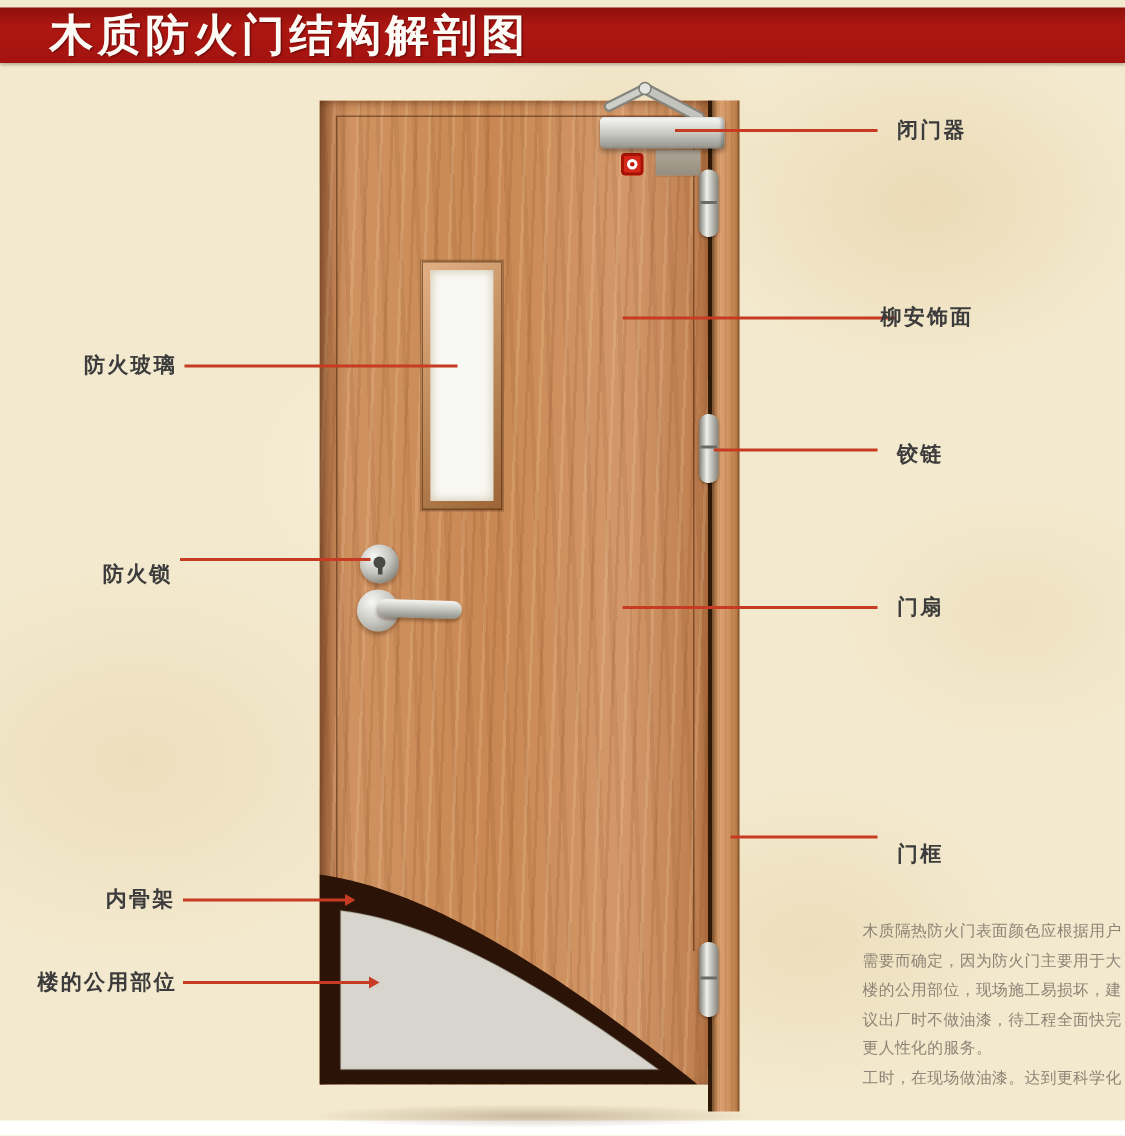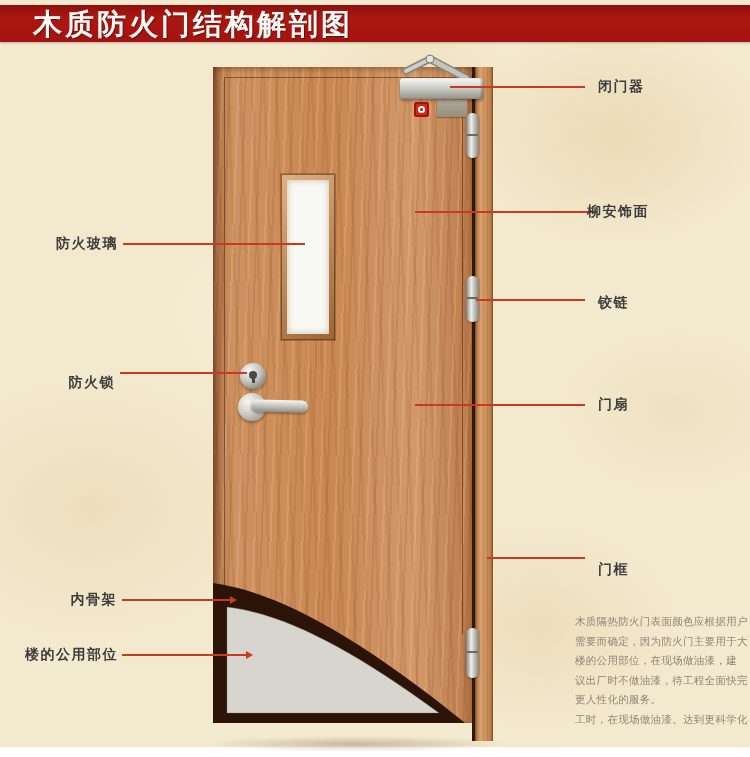--- a/index.html
+++ b/index.html
@@ -194,19 +194,19 @@
   <div class="lab lab-l" id="lab-core">楼的公用部位</div>
   <div class="lab lab-r" id="lab-closer">闭门器</div>
   <div class="lab lab-r" id="lab-veneer">柳安饰面</div>
   <div class="lab lab-r" id="lab-hinge">铰链</div>
   <div class="lab lab-r" id="lab-leaf">门扇</div>
   <div class="lab lab-r" id="lab-frame">门框</div>
 
   <div class="desc">
     <div>木质隔热防火门表面颜色应根据用户</div>
     <div>需要而确定，因为防火门主要用于大</div>
-    <div>楼的公用部位，在现场做油漆，建</div>
+    <div>楼的公用部位，现场施工易损坏，建</div>
     <div>议出厂时不做油漆，待工程全面快完</div>
     <div>更人性化的服务。</div>
     <div>工时，在现场做油漆。达到更科学化</div>
   </div>
 
 </div>
 
 </body></html>

